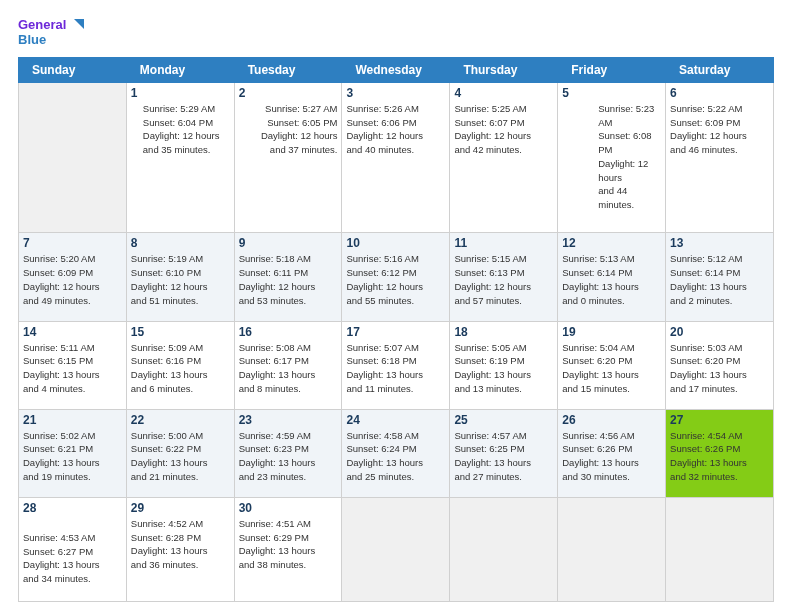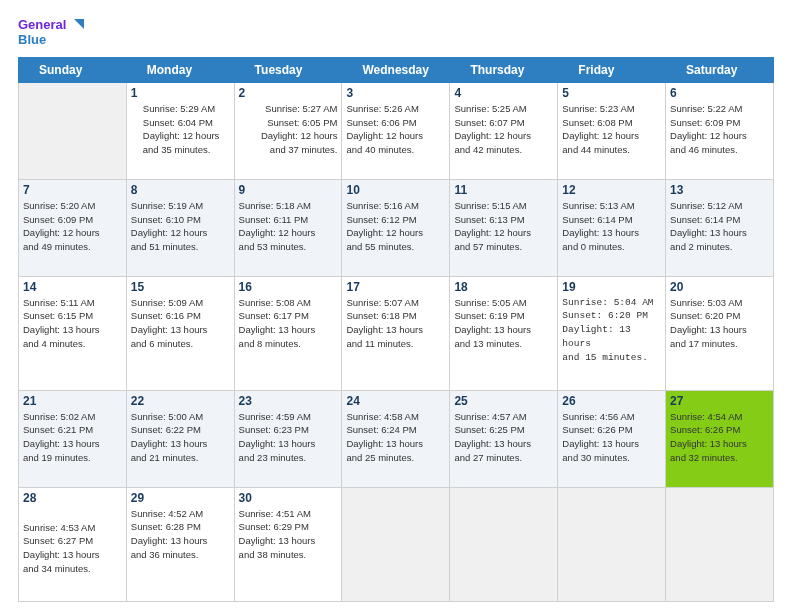--- a/index.html
+++ b/index.html
@@ -44,21 +44,21 @@
     .calendar-table {
       width: 100%;
       border-collapse: collapse;
       flex: 1;
     }
     .calendar-table th {
       background: #2e7fc1;
       color: #fff;
       font-size: 12px;
       font-weight: bold;
-      padding: 5px 20px;
+      padding: 5px 13px;
       text-align: left;
       border: 1px solid #2e7fc1;
     }
     .calendar-table td {
       border: 1px solid #d0d0d0;
       vertical-align: top;
       padding: 3px 4px;
       width: 108px;
       min-height: 70px;
       background: #fff;
@@ -140,21 +140,21 @@
           </td>
           <td>
             <div class="day-number">4</div>
             <div class="day-info" style="white-space: pre-line;">Sunrise: 5:25 AM
 Sunset: 6:07 PM
 Daylight: 12 hours
 and 42 minutes.</div>
           </td>
           <td>
             <div class="day-number">5</div>
-            <div class="day-info" style="white-space: pre-line;">Sunrise: 5:23 AM
+            <div class="day-info" style="white-space: pre-line; margin-left: 36px;">Sunrise: 5:23 AM
 Sunset: 6:08 PM
 Daylight: 12 hours
 and 44 minutes.</div>
           </td>
           <td>
             <div class="day-number">6</div>
             <div class="day-info" style="white-space: pre-line;">Sunrise: 5:22 AM
 Sunset: 6:09 PM
 Daylight: 12 hours
 and 46 minutes.</div>
@@ -242,21 +242,21 @@
           </td>
           <td>
             <div class="day-number">18</div>
             <div class="day-info" style="white-space: pre-line;">Sunrise: 5:05 AM
 Sunset: 6:19 PM
 Daylight: 13 hours
 and 13 minutes.</div>
           </td>
           <td>
             <div class="day-number">19</div>
-            <div class="day-info" style="white-space: pre-line; font-family: Liberation Mono, monospace;">Sunrise: 5:04 AM
+            <div class="day-info" style="white-space: pre-line;">Sunrise: 5:04 AM
 Sunset: 6:20 PM
 Daylight: 13 hours
 and 15 minutes.</div>
           </td>
           <td>
             <div class="day-number">20</div>
             <div class="day-info" style="white-space: pre-line;">Sunrise: 5:03 AM
 Sunset: 6:20 PM
 Daylight: 13 hours
 and 17 minutes.</div>

